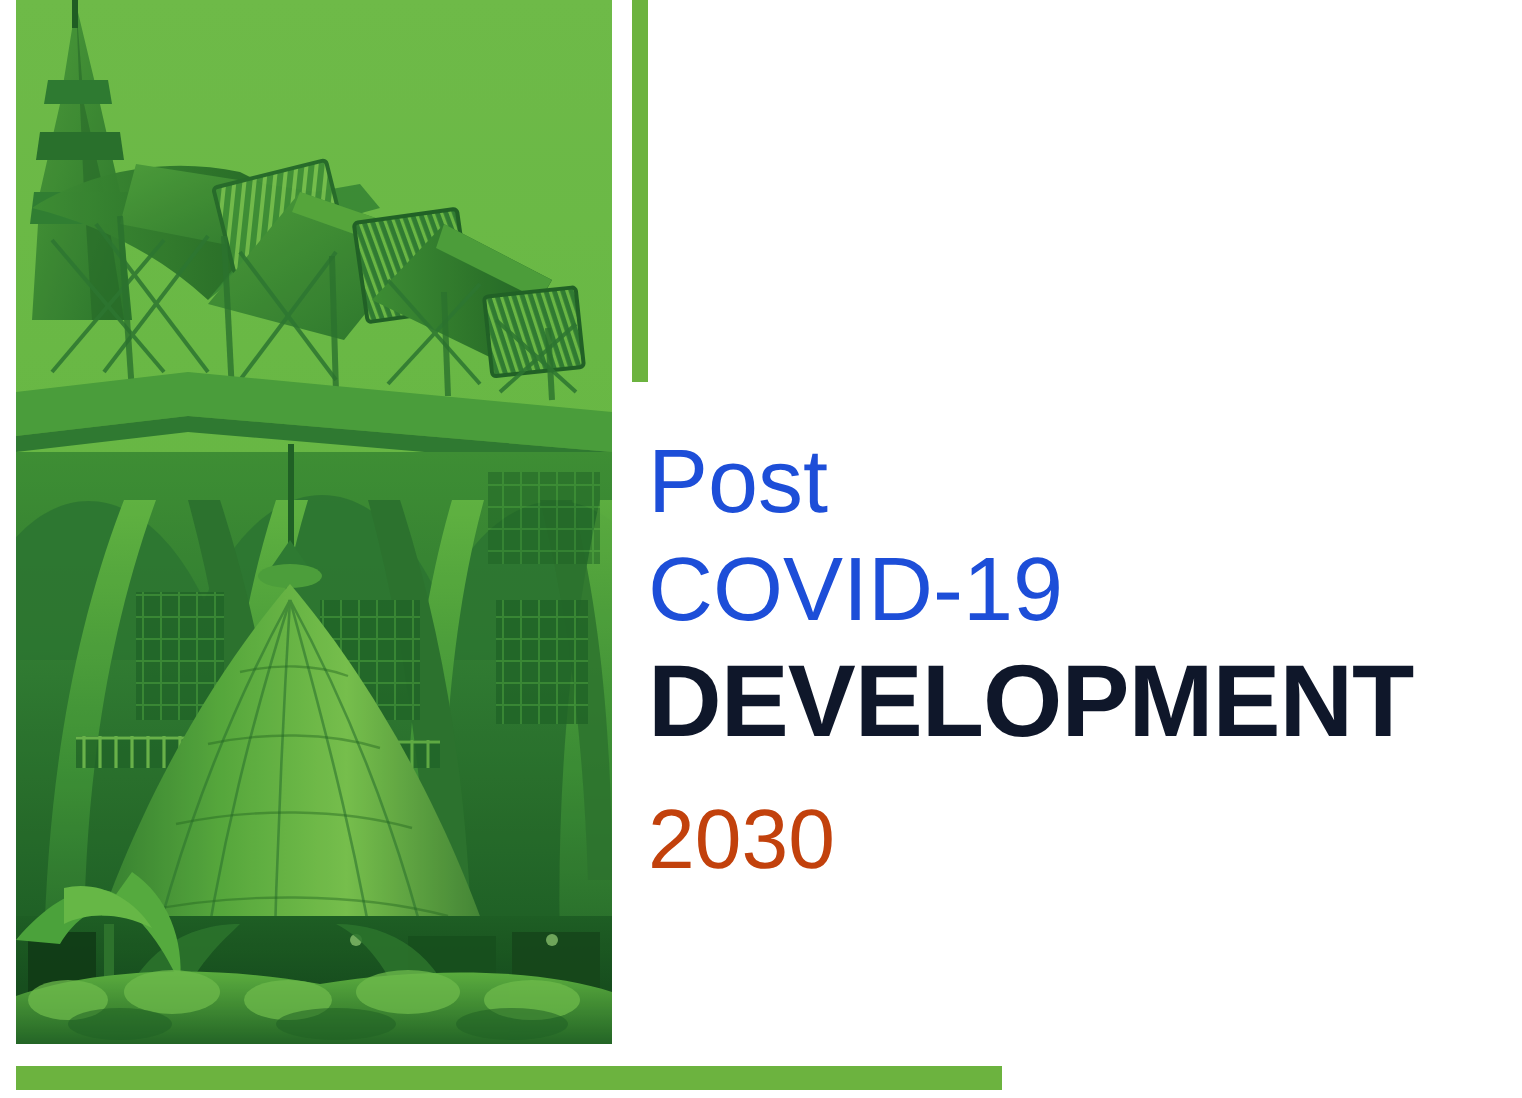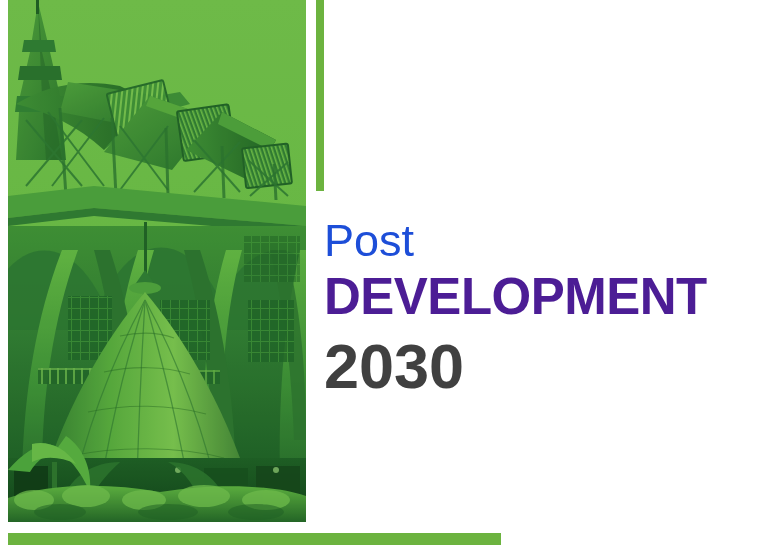--- a/index.html
+++ b/index.html
@@ -77,29 +77,29 @@
     line-height: 54px;
     font-weight: 400;
     color: #1d4ed8;
     letter-spacing: 0px;
   }
 
   .title-heavy {
     font-size: 51px;
     line-height: 57px;
     font-weight: 700;
-    color: #4c1d95;
+    color: #0f172a;
     letter-spacing: -0.5px;
   }
 
   .title-year {
-    font-size: 63px;
+    font-size: 42px;
     line-height: 70px;
-    font-weight: 700;
-    color: #404040;
+    font-weight: 400;
+    color: #c2410c;
     letter-spacing: 0px;
     margin-top: 6px;
     display: block;
   }
 </style>
 </head>
 <body>
 
 <div class="cover">
 
@@ -341,19 +341,20 @@
 
         <rect x="0" y="0" width="298" height="522" fill="#3fa23c" opacity="0.10"></rect>
       </g>
     </svg>
   </div>
 
   <div class="accent-rule-vertical"></div>
 
   <div class="title-block">
     <span class="title-line title-light">Post</span>
+    <span class="title-line title-light">COVID-19</span>
     <span class="title-line title-heavy">DEVELOPMENT</span>
     <span class="title-line title-year">2030</span>
   </div>
 
   <div class="accent-bar-bottom"></div>
 
 </div>
 
 </body></html>

